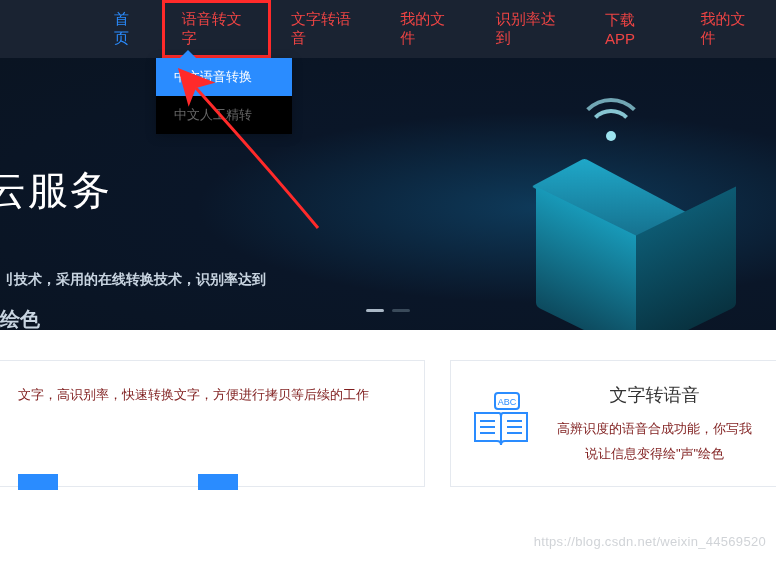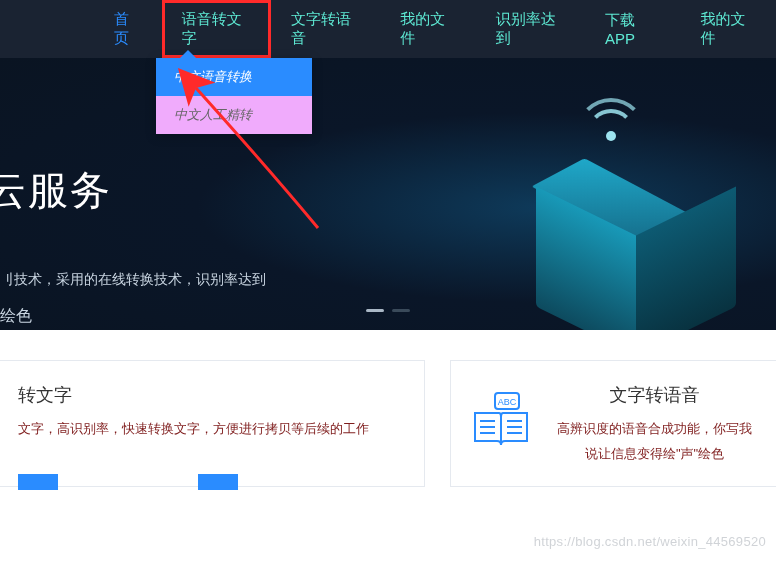--- a/index.html
+++ b/index.html
@@ -13,46 +13,45 @@
     }
 
     .nav {
       background: #1a2332;
       height: 58px;
       display: flex;
       align-items: center;
       padding-left: 94px;
     }
     .nav-item {
-      color: #5eead4;
+      color: #ef4444;
       font-size: 15px;
       padding: 0 20px;
       height: 58px;
       display: flex;
       align-items: center;
       cursor: pointer;
       position: relative;
     }
     .nav-item.active {
       color: #2a8cff;
     }
     .nav-item.highlighted {
       outline: 3px solid #ff2a2a;
       outline-offset: -3px;
     }
 
     .dropdown {
       position: absolute;
       top: 58px;
       left: 156px;
-      width: 156px;
-      background: #f0abfc;
+      width: 136px;
+      background: #000000;
       box-shadow: 0 2px 10px rgba(0,0,0,0.25);
       z-index: 100;
-      font-style: italic;
     }
     .dropdown::before {
       content: "";
       position: absolute;
       top: -8px;
       left: 24px;
       border-left: 8px solid transparent;
       border-right: 8px solid transparent;
       border-bottom: 8px solid #2a8cff;
     }
@@ -84,27 +83,29 @@
       left: -14px;
       top: 105px;
       letter-spacing: 2px;
     }
     .hero-line1 {
       position: absolute;
       left: 0;
       top: 213px;
       font-size: 14px;
       color: #c8d4e0;
+      font-weight: bold;
     }
     .hero-line2 {
       position: absolute;
       left: 0;
       top: 248px;
-      font-size: 16px;
+      font-size: 20px;
       color: #c8d4e0;
+      font-weight: bold;
     }
 
     .cube-container {
       position: absolute;
       right: 30px;
       top: 40px;
       width: 270px;
       height: 270px;
     }
     .cube {
@@ -284,21 +285,20 @@
     <marker id="arrh" markerWidth="12" markerHeight="12" refX="3" refY="6" orient="auto">
       <path d="M0,0 L12,6 L0,12 L3,6 Z" fill="#ff2a2a"></path>
     </marker>
   </defs>
   <path d="M 150 170 Q 100 110 28 30" stroke="#ff2a2a" stroke-width="3" fill="none" marker-end="url(#arrh)"></path>
 </svg>
 
 <div class="features">
   <div class="feature-card left">
     <div style="flex:1;">
-      <div class="feature-title">转文字</div>
       <div class="feature-desc">文字，高识别率，快速转换文字，方便进行拷贝等后续的工作</div>
     </div>
     <button class="feature-btn b1"></button>
     <button class="feature-btn b2"></button>
   </div>
 
   <div class="feature-card right">
     <div class="feature-icon">
       <svg viewBox="0 0 64 64" width="64" height="64">
         <rect x="26" y="6" width="24" height="16" rx="3" fill="none" stroke="#2a8cff" stroke-width="2"></rect>

